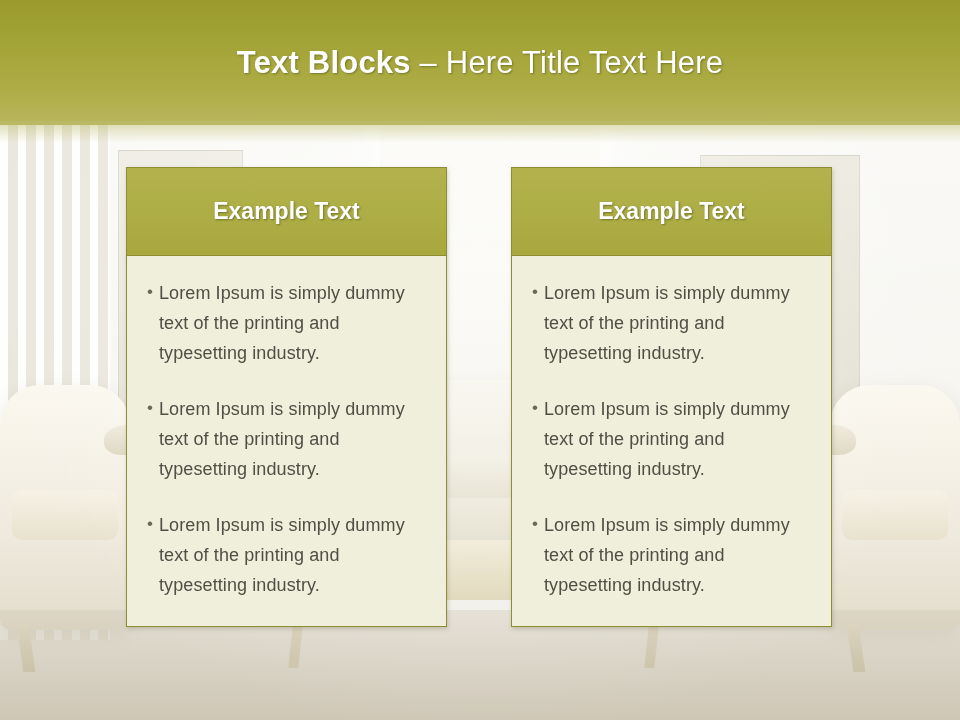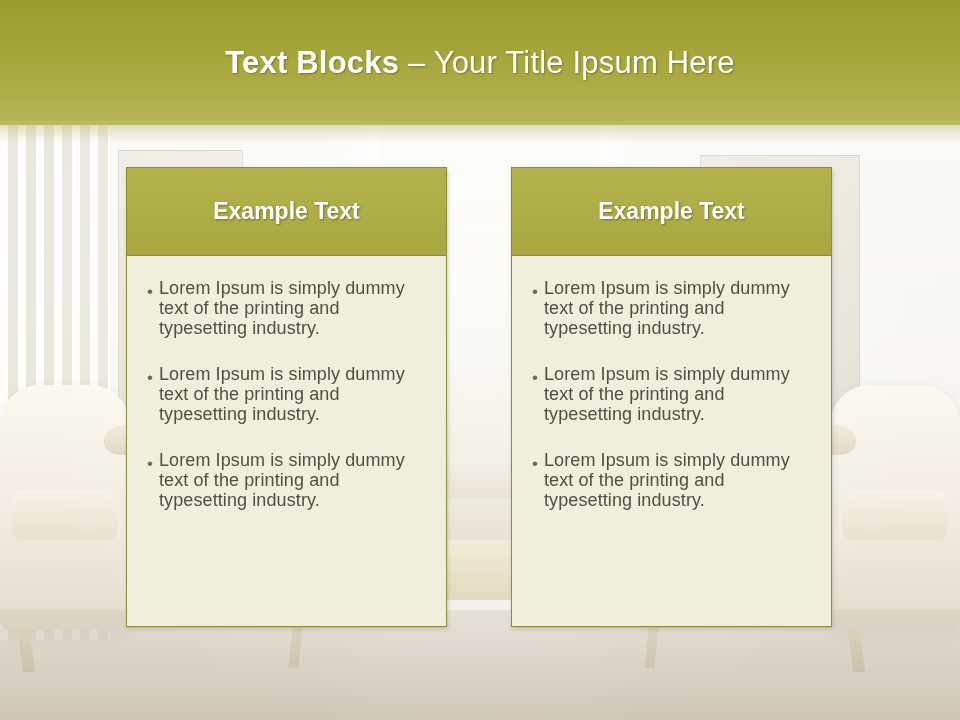--- a/index.html
+++ b/index.html
@@ -160,21 +160,21 @@
     flex: 0 0 auto;
     width: 22px;
     color: #6b6b55;
     font-size: 17px;
     line-height: 28px;
     text-align: center;
     padding-left: 4px;
   }
   .bullet-text {
     font-size: 18px;
-    line-height: 20px;
+    line-height: 30px;
     color: #4f4f45;
     letter-spacing: 0.1px;
   }
   .card.right .bullet-text { max-width: 272px; }
   .card.left  .bullet-text { max-width: 272px; }
 </style>
 </head>
 <body>
 
 <div id="slide">
@@ -191,21 +191,21 @@
     <div class="bg-sofa"></div>
     <div class="bg-table"></div>
     <div class="bg-table-leg" style="left:292px"></div>
     <div class="bg-table-leg" style="left:648px"></div>
     <div class="bg-rug"></div>
     <div class="bg-soft"></div>
   </div>
 
   <div class="title-bar">
     <div class="title-text">
-      <span class="strong">Text Blocks</span><span class="light"> – </span><span class="light">Your Title Ipsum Here</span>
+      <span class="strong">Text Blocks</span><span class="light"> – </span><span class="light">Here Title Text Here</span>
     </div>
   </div>
 
   <div class="card left">
     <div class="card-header">
       <span class="card-header-text">Example Text</span>
     </div>
     <div class="card-body">
       <div class="bullet-row">
         <span class="bullet-dot">•</span>

